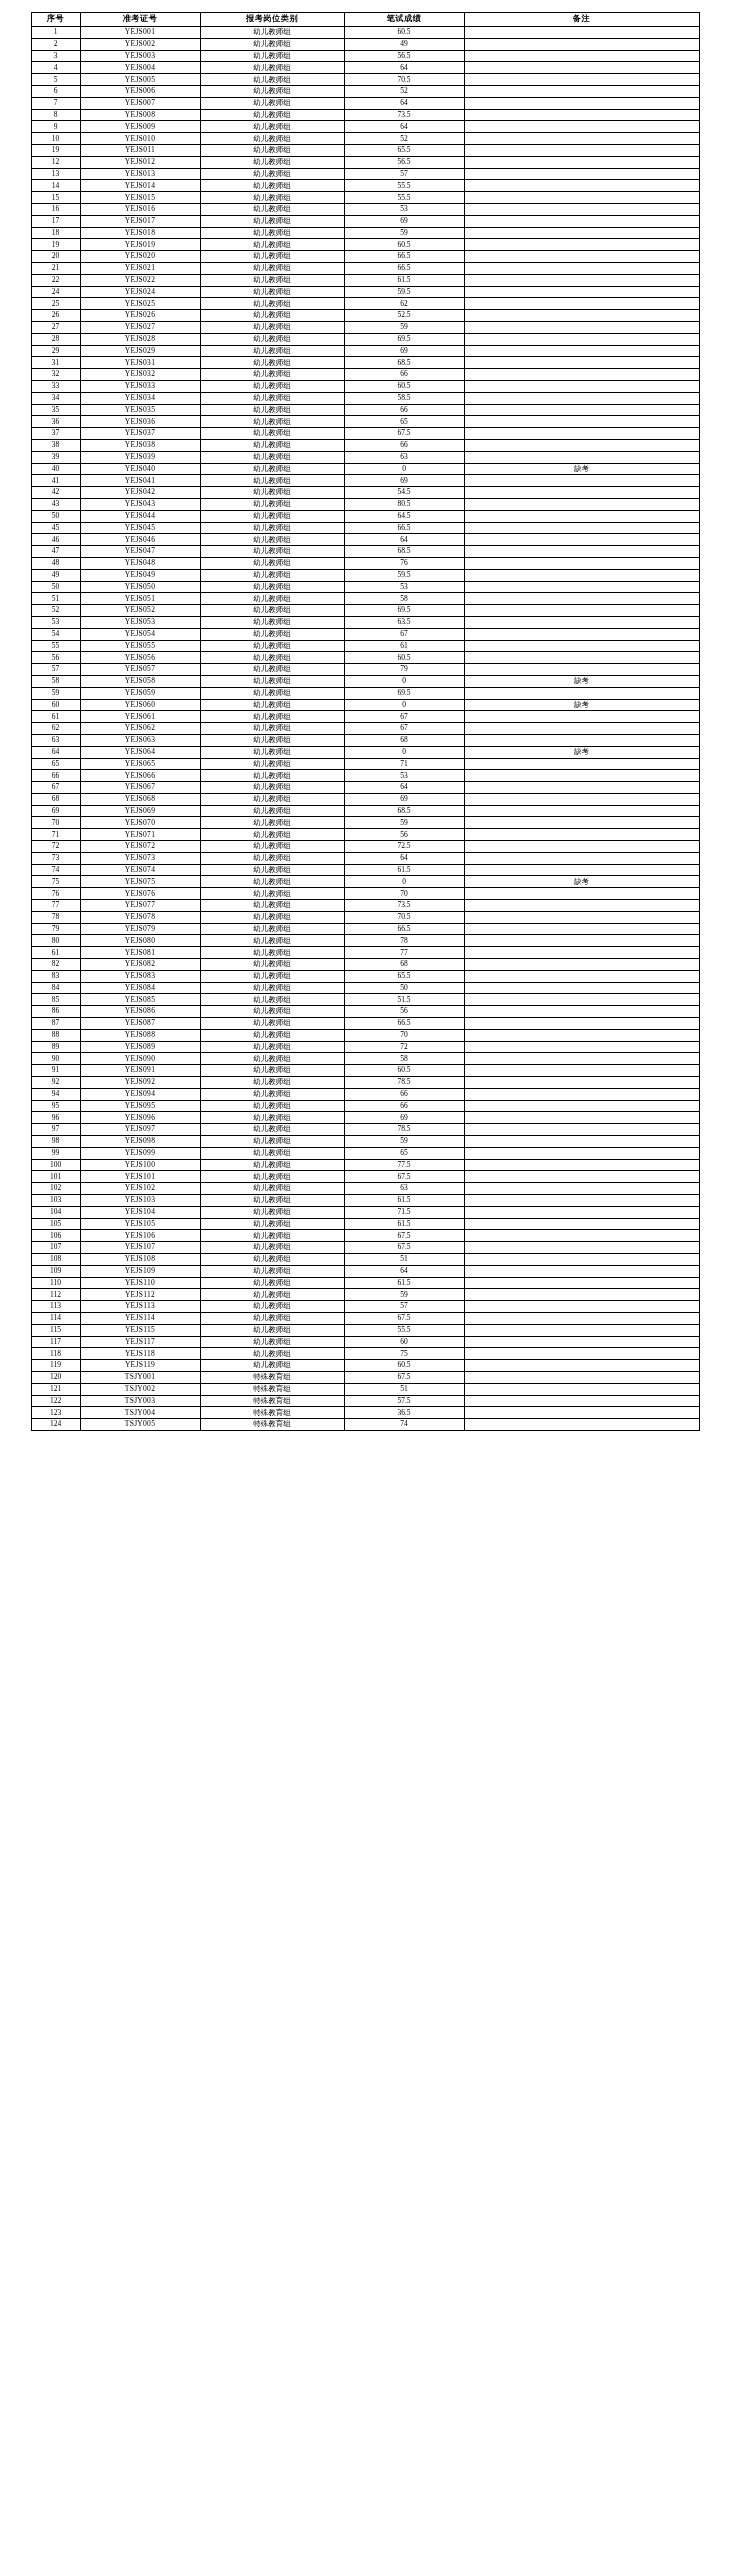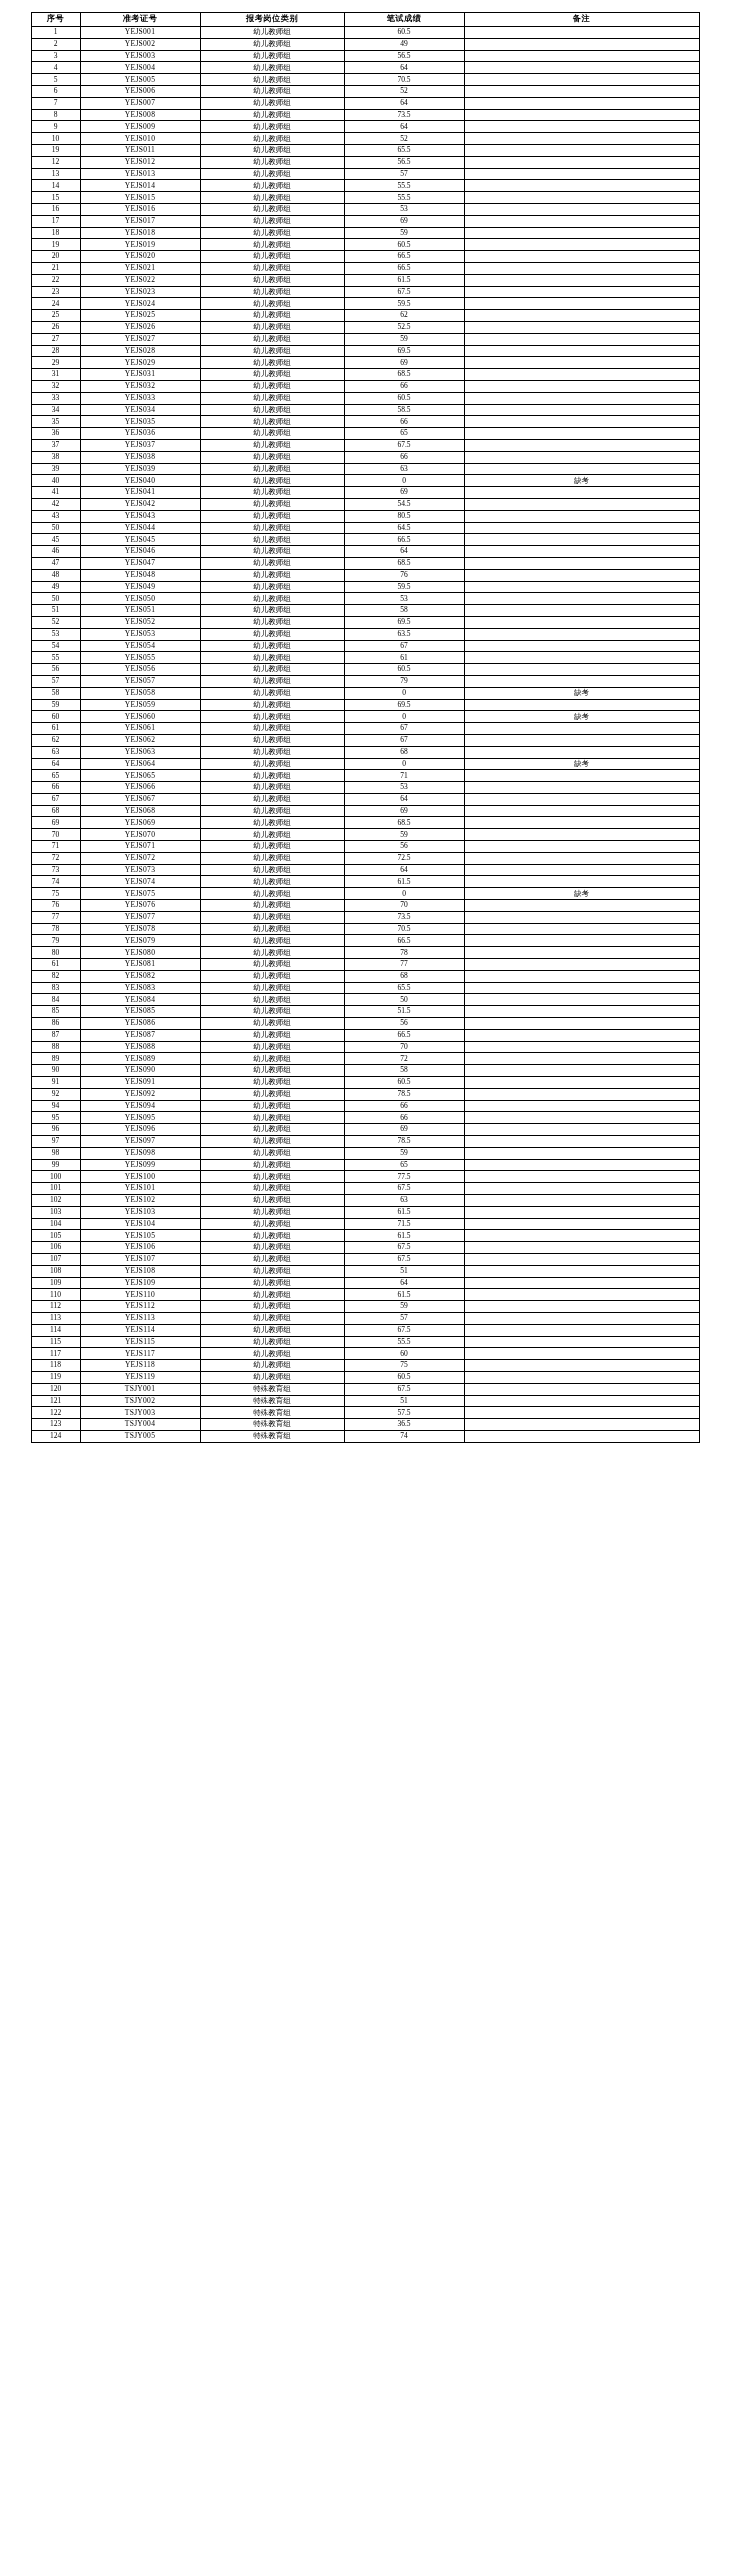--- a/index.html
+++ b/index.html
@@ -228,27 +228,20 @@
           <td class="note"></td>
         </tr>
         <tr>
           <td class="num">22</td>
           <td class="code">YEJS022</td>
           <td class="cat">幼儿教师组</td>
           <td class="score">61.5</td>
           <td class="note"></td>
         </tr>
         <tr>
-          <td class="num">23</td>
-          <td class="code">YEJS023</td>
-          <td class="cat">幼儿教师组</td>
-          <td class="score">67.5</td>
-          <td class="note"></td>
-        </tr>
-        <tr>
           <td class="num">24</td>
           <td class="code">YEJS024</td>
           <td class="cat">幼儿教师组</td>
           <td class="score">59.5</td>
           <td class="note"></td>
         </tr>
         <tr>
           <td class="num">25</td>
           <td class="code">YEJS025</td>
           <td class="cat">幼儿教师组</td>

